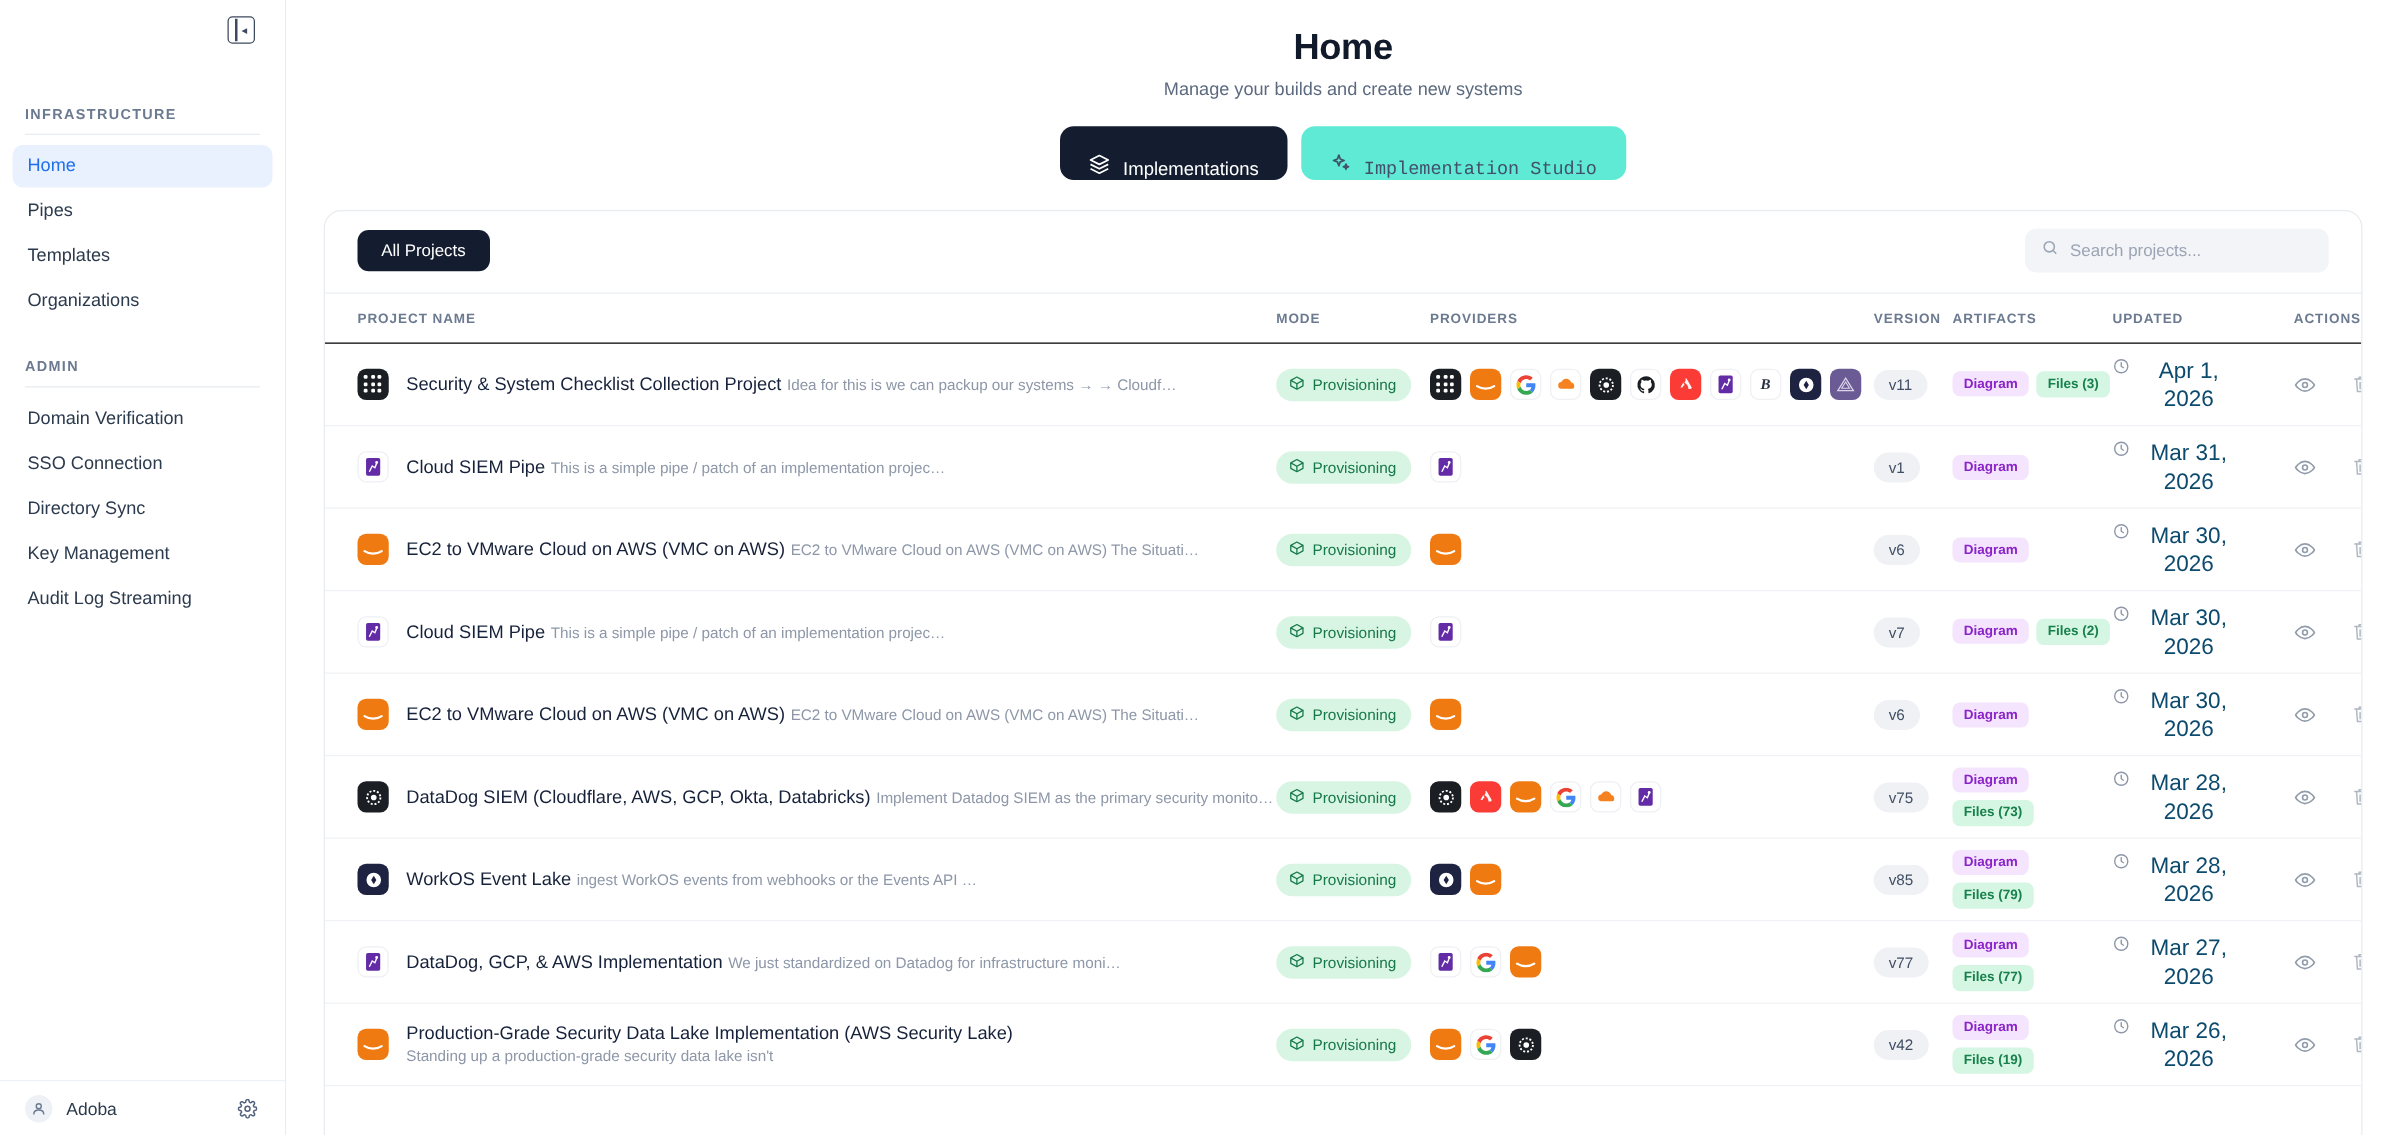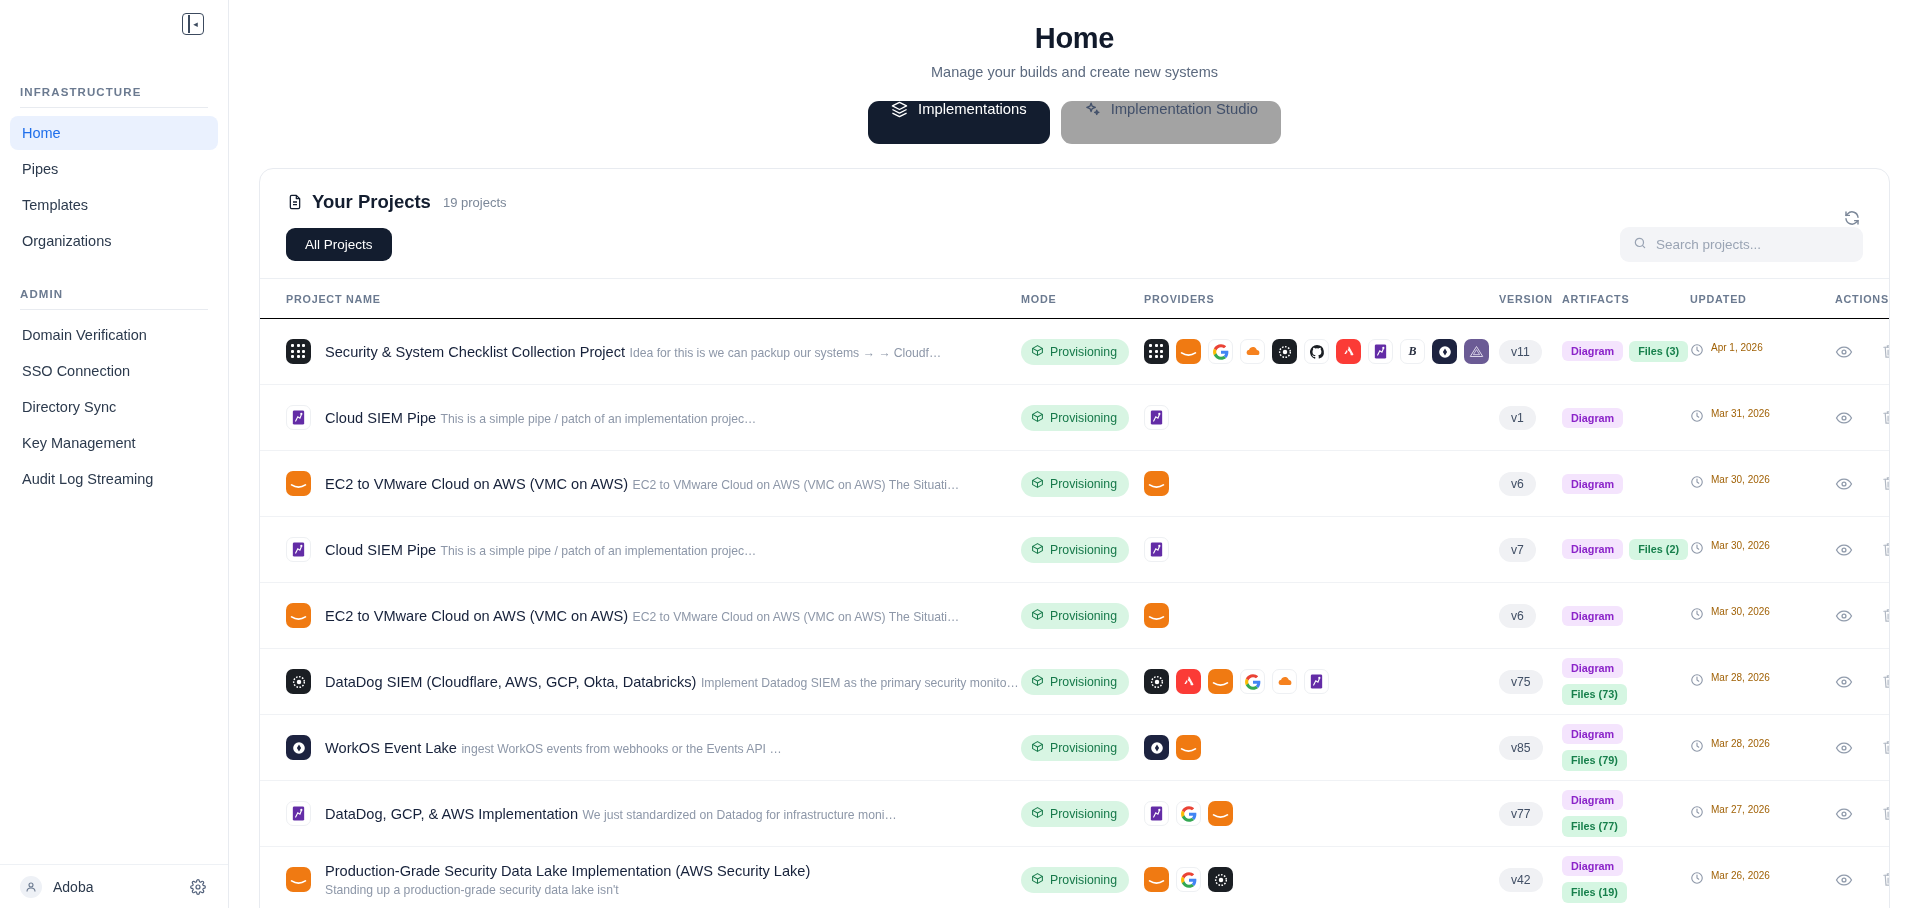--- a/index.html
+++ b/index.html
@@ -60,26 +60,26 @@
   .gear { width: 20px; height: 20px; cursor: pointer; display:flex; align-items:center; justify-content:center;}
 
   
   .main { flex: 1; height: 908px; overflow: hidden; background: #fff; position: relative; }
   .page-head { padding-top: 22px; text-align: center; }
   .page-title { font-size: 29px; font-weight: 700; color: #111a2b; letter-spacing: -0.3px; }
   .page-sub { font-size: 14.5px; color: #5c6a7f; margin-top: 9px; }
 
   .tabs { display: flex; justify-content: center; gap: 11px; margin-top: 21px; }
   .tab {
-    display: flex; align-items: flex-start; gap: 10px;
+    display: flex; align-items: flex-end; gap: 10px;
     height: 43px; padding: 0 23px; border-radius: 11px;
     font-size: 14.8px; cursor: pointer; white-space: nowrap;
   }
   .tab.active { background: #131d2f; color: #ffffff; font-weight: 500; }
-  .tab.inactive { background: #a3a3a3; color: #42506a; }
+  .tab.inactive { background: #5eead4; color: #42506a; font-family: Liberation Mono, monospace; }
 
   
   .card {
     margin: 24px 30px 0 30px;
     border: 1px solid #e8ebf0; border-radius: 14px;
     background: #fff; overflow: hidden;
     height: 760px;
   }
   .card-head { padding: 22px 26px 0 26px; position: relative; }
   .card-title-row { display: flex; align-items: center; gap: 9px; }
@@ -144,21 +144,21 @@
   .pill-diagram {
     display: inline-block; background: #f4e4fd; color: #8b23c9;
     font-size: 10.8px; font-weight: 700; padding: 4px 9px; border-radius: 6px; white-space: nowrap;
   }
   .pill-files {
     display: inline-block; background: #d5f6e2; color: #17804c;
     font-size: 10.8px; font-weight: 700; padding: 4px 9px; border-radius: 6px;
     max-width: 48px; line-height: 1.25;
   }
   .pill-files.wide { max-width: none; }
-  .date-txt { font-size: 10px; color: #a16207; line-height: 1.25; max-width: 80px; text-align: center; }
+  .date-txt { font-size: 18px; color: #0c4a6e; line-height: 1.25; max-width: 80px; text-align: center; }
   .icon-btn { cursor: pointer; opacity: 0.75; display:flex; align-items:center; justify-content:center; }
 
   
   .plogo { width: 25px; height: 25px; border-radius: 7px; display:flex; align-items:center; justify-content:center; flex: 0 0 25px; font-size: 11px; font-weight: 700; overflow:hidden;}
   .plogo.aws { background: #f07a12; }
   .plogo.google { background: #ffffff; border: 1px solid #eef0f3;}
   .plogo.cloudflare { background: #ffffff; border: 1px solid #eef0f3;}
   .plogo.okta { background: #1b1f24; }
   .plogo.github { background: #ffffff; border: 1px solid #eef0f3;}
   .plogo.databricks { background: #1b1f24; }
@@ -243,42 +243,20 @@
           <svg width="17" height="17" viewBox="0 0 24 24" fill="none" stroke="#42506a" stroke-width="1.9" stroke-linejoin="round">
               <path d="M10 3l1.6 4.4L16 9l-4.4 1.6L10 15l-1.6-4.4L4 9l4.4-1.6z"></path>
               <path d="M18 13l.8 2.2L21 16l-2.2.8L18 19l-.8-2.2L15 16l2.2-.8z"></path>
             </svg>
         </span>
         <span>Implementation Studio</span>
       </div>
     </div>
 
     <section class="card">
-      <div class="card-head">
-        <div class="card-title-row">
-          <span class="doc-icon">
-            <svg width="16" height="16" viewBox="0 0 24 24" fill="none" stroke="#131d2f" stroke-width="1.9" stroke-linejoin="round">
-                <path d="M14 2H7a2 2 0 0 0-2 2v16a2 2 0 0 0 2 2h10a2 2 0 0 0 2-2V7z"></path>
-                <path d="M14 2v5h5"></path>
-                <path d="M9 12h6M9 16h6"></path>
-              </svg>
-          </span>
-          <span class="card-title">Your Projects</span>
-          <span class="card-count">19 projects</span>
-        </div>
-        <div class="refresh-btn">
-          <svg width="18" height="18" viewBox="0 0 24 24" fill="none" stroke="#7c8characters" stroke-width="1.8"></svg>
-          <svg width="18" height="18" viewBox="0 0 24 24" fill="none" stroke="#7b8798" stroke-width="1.9" stroke-linecap="round" style="margin-top:-18px;">
-              <path d="M20 11A8 8 0 0 0 6.3 6.3L4 8.5"></path>
-              <path d="M4 4v4.5h4.5"></path>
-              <path d="M4 13a8 8 0 0 0 13.7 4.7L20 15.5"></path>
-              <path d="M20 20v-4.5h-4.5"></path>
-            </svg>
-        </div>
-      </div>
 
       <div class="filter-row">
         <div class="chip-all">All Projects</div>
         <div class="search-box">
           <span>
             <svg width="14" height="14" viewBox="0 0 24 24" fill="none" stroke="#9aa4b4" stroke-width="2.1" stroke-linecap="round">
                 <circle cx="11" cy="11" r="7"></circle>
                 <path d="M20 20l-3.5-3.5"></path>
               </svg>
           </span>

